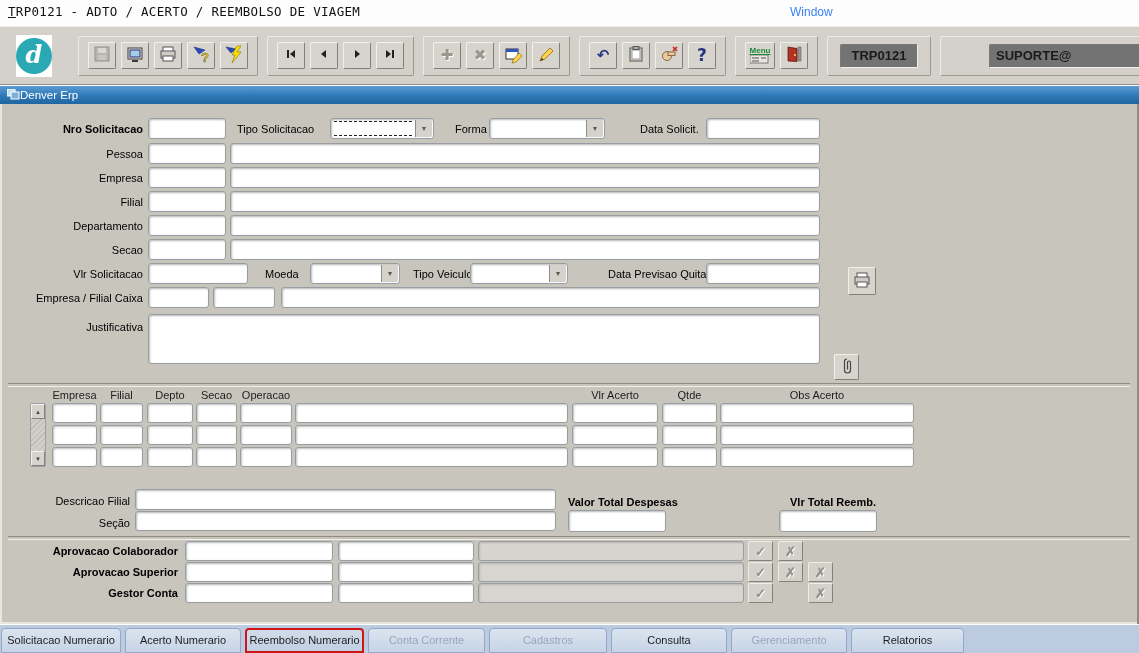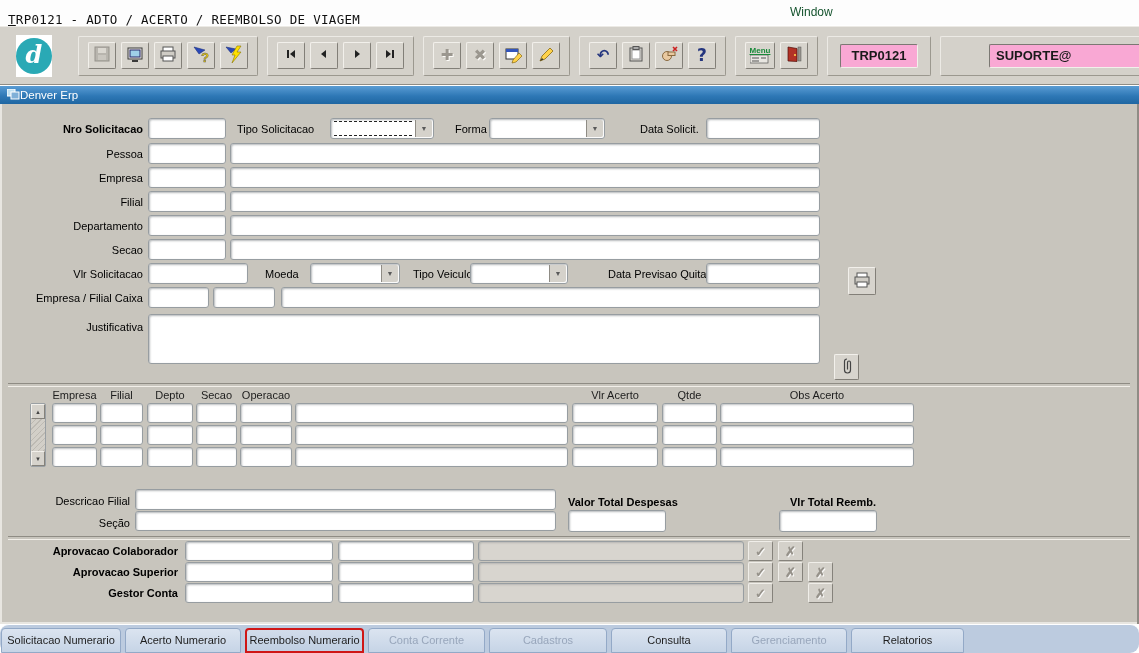--- a/index.html
+++ b/index.html
@@ -2,43 +2,43 @@
 <html><head>
 <meta charset="utf-8">
 <style>
   html,body{margin:0;padding:0;background:#fff;}
   .screen{position:relative;width:1139px;height:653px;overflow:hidden;
           font-family:"Liberation Sans",sans-serif;background:#fff;}
 
   
   .menubar{position:absolute;top:0;left:0;right:0;height:25px;background:#fdfdfd;}
   .menu-title{position:absolute;left:8px;top:4px;font-family:"DejaVu Sans Mono",monospace;
-              font-size:12.5px;color:#111;letter-spacing:.3px;white-space:nowrap;margin-top:8px;}
+              font-size:12.5px;color:#111;letter-spacing:.3px;white-space:nowrap;}
   .menu-title::first-letter{text-decoration:underline;}
-  .menu-window{position:absolute;left:790px;top:5px;font-size:12px;color:#14532d;cursor:default;}
+  .menu-window{position:absolute;left:790px;top:5px;font-size:12px;color:#3b82f6;cursor:default;}
 
   
   .toolbar{position:absolute;top:26px;left:0;right:0;height:59px;background:#d4d1ca;
            border-top:1px solid #eceae5;border-bottom:1px solid #8f8c85;
            display:flex;align-items:center;box-sizing:border-box;}
   .logo-box{width:42px;height:42px;background:#fff;display:flex;align-items:center;
             justify-content:center;margin:0 26px 0 16px;}
   .logo-circle{width:36px;height:36px;border-radius:50%;background:#2aa9b5;color:#fff;
             font-family:"DejaVu Serif",serif;font-style:italic;font-weight:bold;font-size:24px;
             display:flex;align-items:center;justify-content:center;line-height:1;padding-bottom:2px;box-sizing:border-box;}
   .tb-panel{display:flex;align-items:center;gap:5px;padding:5px 9px;height:40px;box-sizing:border-box;
             border:1px solid;border-color:#eceae5 #9b988f #9b988f #eceae5;border-radius:2px;margin-right:9px;}
   .tb-btn{width:28px;height:27px;background:#d7d4cd;border:1px solid;cursor:pointer;
           border-color:#f2f0eb #827f78 #827f78 #f2f0eb;border-radius:2px;
           display:flex;align-items:center;justify-content:center;box-sizing:border-box;padding:0;}
   .tb-btn.dis{cursor:default;}
   .gly{font-size:15px;line-height:1;font-family:"DejaVu Sans",sans-serif;}
   .gly-dis{color:#9b978f;text-shadow:1px 1px 0 #fdfcf9;font-weight:bold;}
   .gly-blue{color:#24357e;font-weight:bold;}
-  .tb-field{background:#f9a8d4;border:1px solid;border-color:#7b7873 #f2f0eb #f2f0eb #7b7873;
+  .tb-field{background:#737373;border:1px solid;border-color:#7b7873 #f2f0eb #f2f0eb #7b7873;
             font-weight:bold;font-size:13px;color:#1a1a1a;display:flex;align-items:center;
             box-sizing:border-box;border-radius:2px;height:24px;}
   .menu-ic{display:flex;flex-direction:column;align-items:flex-start;line-height:1;}
   .menu-word{font-size:8px;font-weight:bold;color:#1a8a3a;text-decoration:underline;}
 
   
   .winbar{position:absolute;top:86px;left:0;right:0;height:18px;
           background:linear-gradient(180deg,#5a9cd4 0%,#2e78b6 55%,#1f66a2 100%);
           color:#fff;font-size:11.5px;display:flex;align-items:center;padding-left:7px;box-sizing:border-box;}
 
@@ -77,21 +77,21 @@
   .vs-thumb{flex:1;background:repeating-linear-gradient(135deg,#d2cfc8 0 3px,#bdbab3 3px 4px);cursor:grab;}
 
   
   .ap-btn{position:absolute;width:25px;height:20px;background:#d4d1ca;border:1px solid;
           border-color:#f0eee9 #85827b #85827b #f0eee9;border-radius:2px;display:flex;align-items:center;
           justify-content:center;font-size:13px;font-weight:bold;color:#96928a;
           text-shadow:1px 1px 0 rgba(255,255,255,.85);box-sizing:border-box;}
 
   
   .tabbar{position:absolute;top:624px;left:0;right:0;height:29px;background:#bccbdf;
-          border-top:1px solid #fff;display:flex;align-items:flex-end;padding-left:1px;box-sizing:border-box;border-radius:9px;}
+          border-top:1px solid #fff;display:flex;align-items:flex-end;padding-left:1px;box-sizing:border-box;}
   .tab{height:25px;line-height:23px;text-align:center;font-size:11px;color:#1d1d1d;
        background:linear-gradient(180deg,#dbe4f0,#c6d4e6);border:1px solid #93a9c7;
        border-radius:4px 4px 0 0;margin-right:4px;box-sizing:border-box;cursor:pointer;}
   .tab.dis{color:#98a6bb;cursor:default;}
   .tab.act{border:2px solid #cf1616;background:linear-gradient(180deg,#d2dcea,#bfcfe2);
            line-height:21px;cursor:default;}
 </style>
 </head>
 <body>
 

